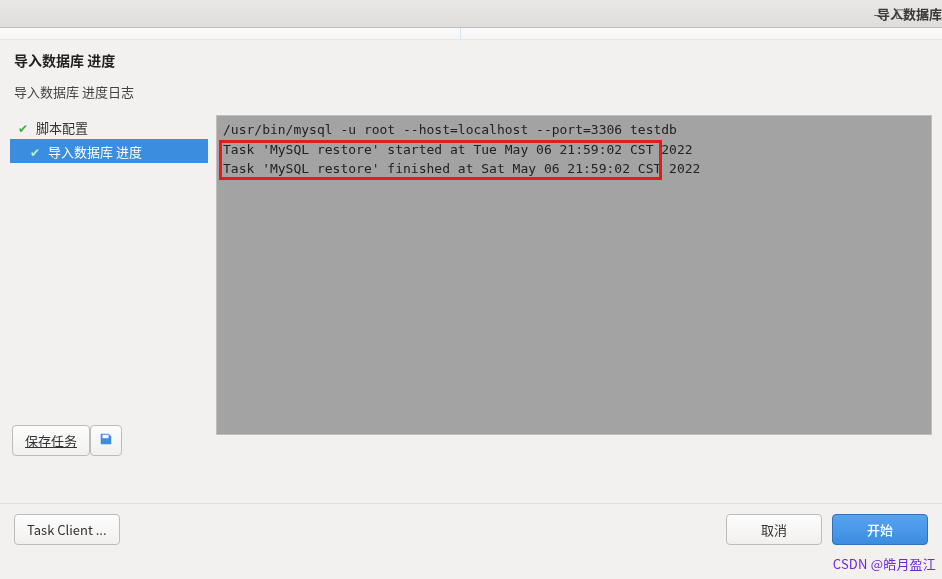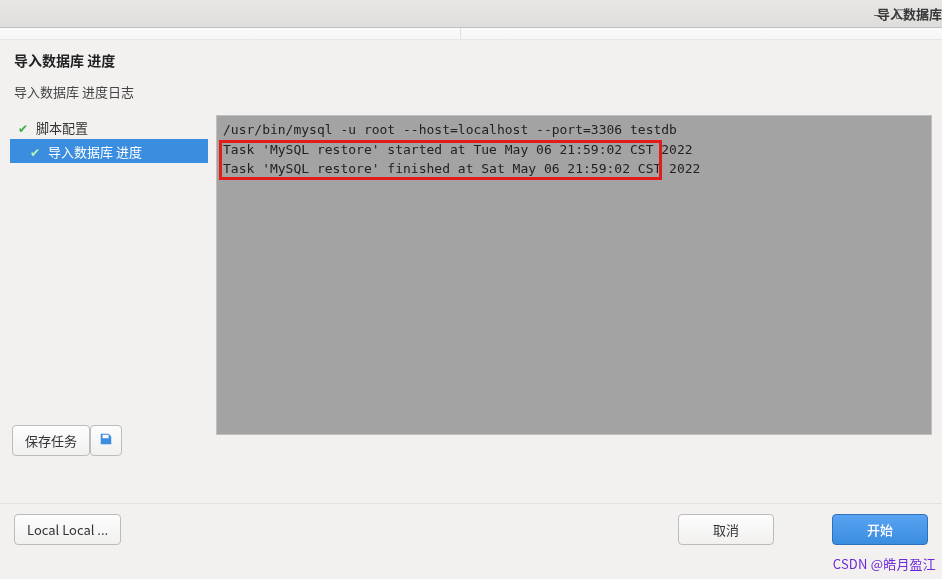--- a/index.html
+++ b/index.html
@@ -102,20 +102,21 @@
   .tree-item.selected {
     background: #3b8de0;
     color: #fff;
   }
   .tree-item.selected .chk { color: #b7f5b7; }
   .side-actions {
     display: flex;
     gap: 0;
     padding: 0 2px;
     margin-top: 262px;
+    text-decoration: underline;
   }
   .btn {
     background: linear-gradient(#fdfdfd,#f1f0ef);
     border: 1px solid #bdbcbb;
     border-radius: 4px;
     padding: 5px 12px;
     font-size: 13px;
     color: #333;
     cursor: default;
     min-height: 28px;
@@ -123,21 +124,21 @@
     align-items: center;
     justify-content: center;
   }
   .btn.small { padding: 5px 8px; }
   .btn.primary {
     background: linear-gradient(#58a3f2,#3b8de0);
     border-color: #2e72bb;
     color: #fff;
     font-weight: 500;
   }
-  .btn.wide { min-width: 96px; margin-left: 48px; }
+  .btn.wide { min-width: 96px; }
   .icon-save { color: #3b8de0; font-size: 13px; }
   .log-pane {
     flex: 1;
     background: #a3a3a3;
     border: 1px solid #c0bfbe;
     height: 320px;
     padding: 4px 6px;
     font-family: "DejaVu Sans Mono", monospace;
     font-size: 13px;
     line-height: 1.5;
@@ -221,21 +222,21 @@
   <div class="log-pane">
     <div class="log-line">/usr/bin/mysql -u root --host=localhost --port=3306 testdb</div>
     <div class="log-line">Task 'MySQL restore' started at Tue May 06 21:59:02 CST 2022</div>
     <div class="log-line">Task 'MySQL restore' finished at Sat May 06 21:59:02 CST 2022</div>
     <div class="highlight-box"></div>
   </div>
 </div>
 
 <div class="footer">
   <div class="btn">
-    <span>Local Local ...</span>
+    <span>Task Client ...</span>
   </div>
   <div class="footer-right">
     <div class="btn wide">
       <span>取消</span>
     </div>
     <div class="btn wide primary">
       <span>开始</span>
     </div>
   </div>
 </div>

